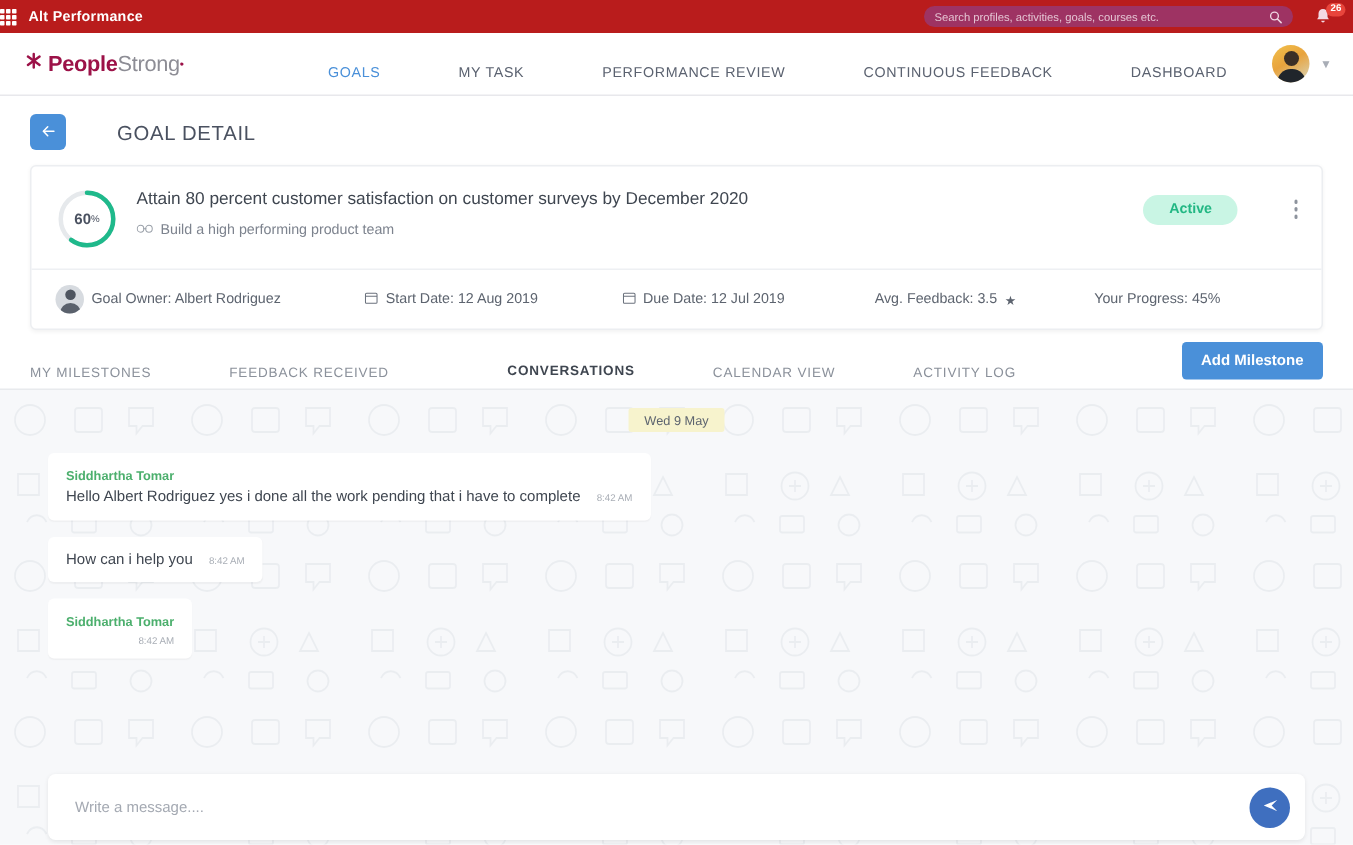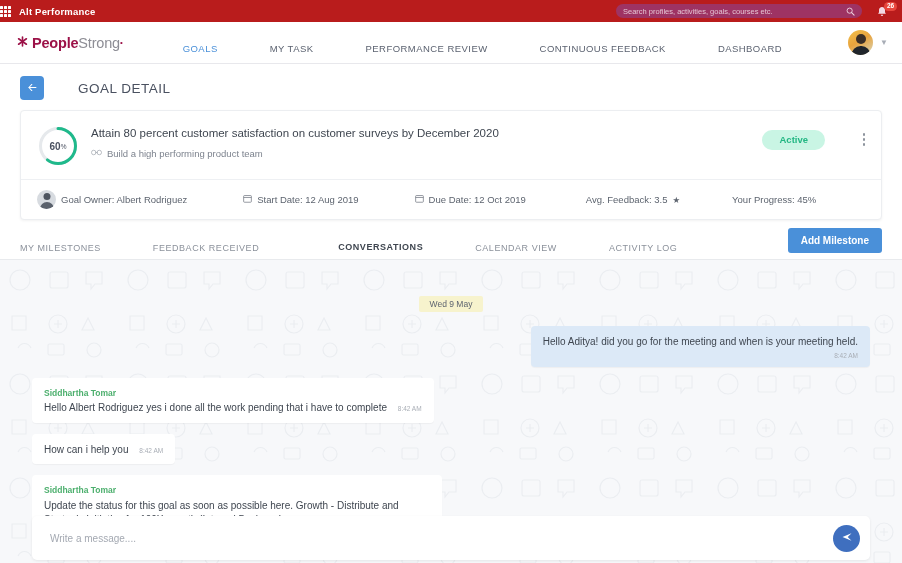--- a/index.html
+++ b/index.html
@@ -86,20 +86,21 @@
 
   
   .navbar {
     height: 42px;
     background: #ffffff;
     border-bottom: 1px solid #e8e8ec;
     display: flex;
     align-items: center;
     padding: 0 16px;
     position: relative;
+    gap: 36px;
   }
   .logo {
     display: flex;
     align-items: center;
     margin-right: 34px;
     white-space: nowrap;
   }
   .logo-mark { margin-right: 3px; display: block; }
   .logo-people { color: #9c1248; font-size: 14.5px; font-weight: bold; letter-spacing: -0.2px; }
   .logo-strong { color: #8d8d95; font-size: 14.5px; letter-spacing: -0.2px; }
@@ -325,21 +326,21 @@
     background: #f7f8fa;
     padding: 12px 32px 0 32px;
     overflow: hidden;
   }
   .chat-bg {
     position: absolute;
     inset: 0;
     opacity: 0.5;
     pointer-events: none;
   }
-  .chat-inner { position: relative; z-index: 1; margin-top: 24px; }
+  .chat-inner { position: relative; z-index: 1; }
   .date-chip-row { display: flex; justify-content: center; margin-bottom: 14px; }
   .date-chip {
     background: #f7f3cd;
     color: #5d646f;
     font-size: 8.5px;
     padding: 3px 11px;
     border-radius: 2px;
   }
   .msg-row { display: flex; margin-bottom: 11px; }
   .msg-row.right { justify-content: flex-end; }
@@ -553,21 +554,21 @@
       <span>Start Date: 12 Aug 2019</span>
     </div>
 
     <div class="meta-item meta-due">
       <span>
         <svg width="9" height="9" viewBox="0 0 14 14">
           <rect x="1" y="2.4" width="12" height="10.4" rx="1.2" fill="none" stroke="#6b727d" stroke-width="1.1"></rect>
           <line x1="1" y1="5.4" x2="13" y2="5.4" stroke="#6b727d" stroke-width="1.1"></line>
         </svg>
       </span>
-      <span>Due Date: 12 Oct 2019</span>
+      <span>Due Date: 12 Jul 2019</span>
     </div>
 
     <div class="meta-item meta-fb">
       <span>Avg. Feedback: 3.5</span>
       <span class="star">★</span>
     </div>
 
     <div class="meta-item">
       <span>Your Progress: 45%</span>
     </div>
@@ -604,46 +605,39 @@
     </defs>
     <rect width="902" height="314" fill="url(#doodles)"></rect>
   </svg>
 
   <div class="chat-inner">
 
     <div class="date-chip-row">
       <span class="date-chip">Wed 9 May</span>
     </div>
 
-    <div class="msg-row right">
-      <div class="bubble out">
-        <span class="msg-text">Hello Aditya! did you go for the meeting and when is your meeting held.</span>
-        <span class="time block">8:42 AM</span>
-      </div>
-    </div>
 
     <div class="msg-row">
       <div class="bubble in">
         <span class="sender">Siddhartha Tomar</span>
         <span class="msg-text">Hello Albert Rodriguez yes i done all the work pending that i have to complete</span>
         <span class="time">8:42 AM</span>
       </div>
     </div>
 
     <div class="msg-row">
       <div class="bubble in">
         <span class="msg-text">How can i help you</span>
         <span class="time">8:42 AM</span>
       </div>
     </div>
 
     <div class="msg-row">
       <div class="bubble in">
         <span class="sender">Siddhartha Tomar</span>
-        <span class="msg-text">Update the status for this goal as soon as possible here. Growth - Distribute and Strategic Initiative for 100X growth (Internal Business)</span>
         <span class="time block">8:42 AM</span>
       </div>
     </div>
 
   </div>
 
   <div class="composer-wrap">
     <div class="composer">
       <input type="text" placeholder="Write a message...." style="">
       <button class="send-btn">

